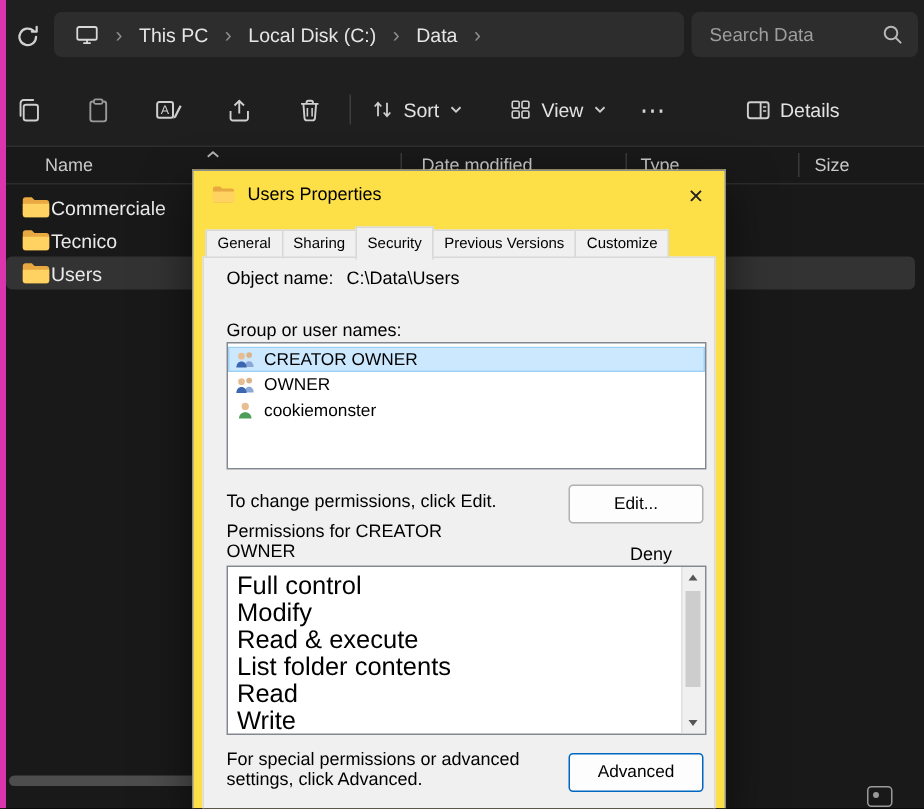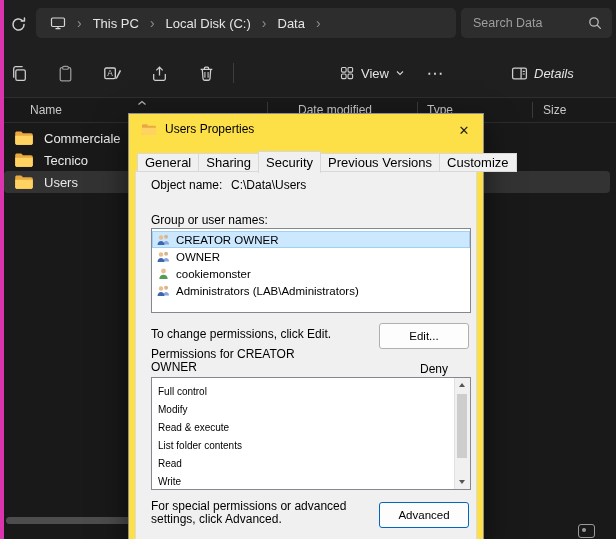--- a/index.html
+++ b/index.html
@@ -29,40 +29,40 @@
   .tb-divider{position:absolute;left:233px;top:63px;width:1px;height:20px;background:#3d3d3d;}
   .tb-group{position:absolute;top:58px;height:30px;display:flex;align-items:center;gap:6px;color:#e3e3e3;font-size:13px;padding:0 5px;border-radius:4px;}
   .more-btn{position:absolute;left:420px;top:58px;width:30px;height:30px;display:flex;align-items:center;justify-content:center;color:#d6d6d6;font-size:17px;border-radius:4px;}
 
   
   .colheader{position:absolute;left:0;top:99px;width:616px;height:23px;border-bottom:1px solid #2c2c2c;color:#c8c8c8;font-size:12px;}
   .colheader .lbl{position:absolute;top:4px;cursor:default;}
   .col-div{position:absolute;top:3px;width:1px;height:16px;background:#3a3a3a;}
 
   
-  .file-row{position:absolute;left:4px;width:606px;height:22px;display:flex;align-items:center;gap:10px;
+  .file-row{position:absolute;left:4px;width:606px;height:22px;display:flex;align-items:center;
             padding-left:10px;box-sizing:border-box;color:#eaeaea;font-size:13px;border-radius:4px;}
   .file-row.selected{background:#333333;}
 
   
   .hscroll-thumb{position:absolute;left:6px;top:517px;width:462px;height:7px;border-radius:3.5px;background:#4d4d4d;}
   .status-icon{position:absolute;left:578px;top:524px;width:17px;height:14px;border:1.5px solid #9a9a9a;border-radius:3px;box-sizing:border-box;}
   .status-icon:after{content:"";position:absolute;left:3px;top:3px;width:4px;height:4px;border-radius:50%;background:#9a9a9a;}
 
   
   .dialog{position:absolute;left:128px;top:113px;width:356px;height:426px;background:#fde047;
           border:1px solid #8f8f8f;border-bottom:none;box-shadow:0 12px 30px rgba(0,0,0,.55);
           box-sizing:border-box;color:#000;font-size:12px;z-index:30;}
   .dlg-titlebar{position:absolute;left:0;top:0;width:100%;height:30px;display:flex;align-items:center;gap:8px;
                 padding:0 12px;box-sizing:border-box;}
   .dlg-title{font-size:12px;color:#000;}
   .dlg-close{position:absolute;right:10px;top:7px;width:18px;height:18px;display:flex;align-items:center;justify-content:center;
              color:#222;font-size:13px;line-height:1;}
   .dlg-tabs{position:absolute;left:8px;top:37px;height:21px;display:flex;align-items:flex-end;z-index:4;}
-  .dlg-tab{height:17px;line-height:17px;padding:0 7px;font-size:13px;background:#f0f0f0;
+  .dlg-tab{height:17px;line-height:17px;padding:0 7px;font-size:10px;background:#f0f0f0;
            border:1px solid #d8d8d8;white-space:nowrap;}
   .dlg-tab + .dlg-tab{margin-left:-1px;}
   .dlg-tab.active{position:relative;z-index:5;height:21px;line-height:21px;margin-bottom:-1px;border-bottom:none;background:#f0f0f0;}
   .dlg-page{position:absolute;left:6px;top:57px;width:342px;height:369px;border:1px solid #dcdcdc;border-bottom:none;
             background:#f0f0f0;box-sizing:border-box;}
 
   .obj-label{position:absolute;left:22px;top:64px;}
   .obj-value{position:absolute;left:102px;top:64px;}
   .group-label{position:absolute;left:22px;top:99px;}
   .group-list{position:absolute;left:22px;top:114px;width:320px;height:85px;background:#fff;border:1px solid #828790;
@@ -75,21 +75,21 @@
            font-family:"Liberation Sans",sans-serif;font-size:11.5px;color:#000;
            display:flex;align-items:center;justify-content:center;box-sizing:border-box;padding:12px;}
   .btn-edit{left:250px;top:209px;width:90px;height:20px;}
   .btn-advanced{left:250px;top:388px;width:90px;height:16px;border-color:#0067c0;}
 
   .perm-header{position:absolute;left:22px;top:234px;width:160px;line-height:13px;}
   .allow-h{position:absolute;left:230px;top:248px;margin-top:44px;}
   .deny-h{position:absolute;left:291px;top:248px;}
   .perm-list{position:absolute;left:22px;top:263px;width:320px;height:113px;background:#fff;border:1px solid #828790;
              box-sizing:border-box;padding-top:4px;overflow:hidden;}
-  .perm-item{height:18px;display:flex;align-items:center;padding-left:6px;font-size:10px;}
+  .perm-item{height:18px;display:flex;align-items:center;padding-left:6px;font-size:17px;}
   .perm-scrollbar{position:absolute;right:0;top:0;width:15px;height:111px;background:#f0f0f0;border-left:1px solid #e0e0e0;}
   .ps-up{position:absolute;left:4px;top:5px;width:0;height:0;border-left:3.5px solid transparent;border-right:3.5px solid transparent;border-bottom:4.5px solid #555;}
   .ps-down{position:absolute;left:4px;bottom:5px;width:0;height:0;border-left:3.5px solid transparent;border-right:3.5px solid transparent;border-top:4.5px solid #555;}
   .ps-thumb{position:absolute;left:2px;top:16px;width:10px;height:64px;background:#cdcdcd;}
 
   .adv-hint{position:absolute;left:22px;top:386px;width:218px;line-height:13px;}
 </style>
 </head>
 <body>
 
@@ -154,53 +154,63 @@
     </svg>
   </div>
   <div class="tb-icon" style="left:191px;">
     <svg width="19" height="19" viewBox="0 0 18 18">
       <path d="M3.5 5h11M7 5V4a1 1 0 0 1 1-1h2a1 1 0 0 1 1 1v1" fill="none" stroke="#cfcfcf" stroke-width="1.2"></path>
       <path d="M5 5l.7 9a1.5 1.5 0 0 0 1.5 1.4h3.6a1.5 1.5 0 0 0 1.5-1.4L13 5" fill="none" stroke="#cfcfcf" stroke-width="1.2"></path>
       <path d="M7.5 7.5v5.5M10.5 7.5v5.5" stroke="#cfcfcf" stroke-width="1"></path>
     </svg>
   </div>
   <div class="tb-divider"></div>
+  <div class="tb-group" style="left:242px;">
+    <svg width="16" height="16" viewBox="0 0 16 16">
+      <path d="M5 12.5V3.5M2.8 6 5 3.5 7.2 6" fill="none" stroke="#cfcfcf" stroke-width="1.2"></path>
+      <path d="M11 3.5v9M8.8 10 11 12.5 13.2 10" fill="none" stroke="#cfcfcf" stroke-width="1.2"></path>
+    </svg>
+    <span>Sort</span>
+    <svg width="10" height="10" viewBox="0 0 10 10">
+      <path d="M2 3.5 5 6.5 8 3.5" fill="none" stroke="#cfcfcf" stroke-width="1.2"></path>
+    </svg>
+  </div>
   <div class="tb-group" style="left:334px;">
     <svg width="16" height="16" viewBox="0 0 16 16">
       <g fill="none" stroke="#cfcfcf" stroke-width="1.1">
         <rect x="2.5" y="2.5" width="4.6" height="4.6" rx="1"></rect>
           <rect x="9" y="2.5" width="4.6" height="4.6" rx="1"></rect>
         <rect x="2.5" y="9" width="4.6" height="4.6" rx="1"></rect>
           <rect x="9" y="9" width="4.6" height="4.6" rx="1"></rect>
       </g>
     </svg>
     <span>View</span>
     <svg width="10" height="10" viewBox="0 0 10 10">
       <path d="M2 3.5 5 6.5 8 3.5" fill="none" stroke="#cfcfcf" stroke-width="1.2"></path>
     </svg>
   </div>
   <div class="more-btn">
     <span>⋯</span>
   </div>
-  <div class="tb-group" style="left:506px;font-style:italic;">
+  <div class="tb-group" style="left:492px;">
     <svg width="17" height="17" viewBox="0 0 16 16">
       <rect x="1.5" y="3" width="13" height="10" rx="1.5" fill="none" stroke="#cfcfcf" stroke-width="1.2"></rect>
       <path d="M9.5 3v10" stroke="#cfcfcf" stroke-width="1.2"></path>
       <path d="M11 6h2M11 8.5h2" stroke="#cfcfcf" stroke-width="1"></path>
     </svg>
     <span>Details</span>
   </div>
 
   <div class="colheader">
     <span class="lbl" style="left:30px;">Name</span>
     <svg style="position:absolute;left:137px;top:1px;" width="10" height="6" viewBox="0 0 10 6">
       <path d="M1.5 4.5 5 1.5 8.5 4.5" fill="none" stroke="#b5b5b5" stroke-width="1.2"></path>
     </svg>
     <span class="col-div" style="left:267px;"></span>
-    <span class="lbl" style="left:281px;margin-left:17px;">Date modified</span>
+    <span class="lbl" style="left:281px;">Date modified</span>
     <span class="col-div" style="left:417px;"></span>
     <span class="lbl" style="left:427px;">Type</span>
     <span class="col-div" style="left:532px;"></span>
     <span class="lbl" style="left:543px;">Size</span>
   </div>
 
   <div class="file-row" style="top:127px;">
     <svg width="20" height="16" viewBox="0 0 20 16">
       <path d="M1.2 3.2C1.2 2.2 2 1.5 3 1.5h4.2L9 3.3h8c1 0 1.8.8 1.8 1.8v8c0 1-.8 1.8-1.8 1.8H3c-1 0-1.8-.8-1.8-1.8z" fill="#e9a941"></path>
       <path d="M1.2 5.8h17.6v7.2c0 1-.8 1.8-1.8 1.8H3c-1 0-1.8-.8-1.8-1.8z" fill="#ffd262"></path>
@@ -269,29 +279,20 @@
         </svg>
         <span>OWNER</span>
       </div>
       <div class="group-item">
         <svg width="15" height="13" viewBox="0 0 16 14">
           <circle cx="8" cy="4.3" r="2.6" fill="#e8bd92"></circle>
             <path d="M3.5 13c0-3 2-4.6 4.5-4.6s4.5 1.6 4.5 4.6z" fill="#4e9e58"></path>
         </svg>
         <span>cookiemonster</span>
       </div>
-      <div class="group-item">
-        <svg width="15" height="13" viewBox="0 0 16 14">
-          <circle cx="10.8" cy="4" r="2.1" fill="#d9b38a"></circle>
-            <path d="M7.6 12.5c0-2.6 1.6-4 3.2-4s3.2 1.4 3.2 4z" fill="#8aa8d8"></path>
-          <circle cx="5.3" cy="4.8" r="2.4" fill="#e8bd92"></circle>
-            <path d="M1.6 13c0-2.9 1.8-4.4 3.7-4.4S9 10.1 9 13z" fill="#3c66b0"></path>
-        </svg>
-        <span>Administrators (LAB\Administrators)</span>
-      </div>
     </div>
 
     <span class="edit-hint">To change permissions, click Edit.</span>
     <button class="win-btn btn-edit">Edit...</button>
 
     <div class="perm-header">Permissions for CREATOR OWNER</div>
     <span class="allow-h">Allow</span>
     <span class="deny-h">Deny</span>
 
     <div class="perm-list">

